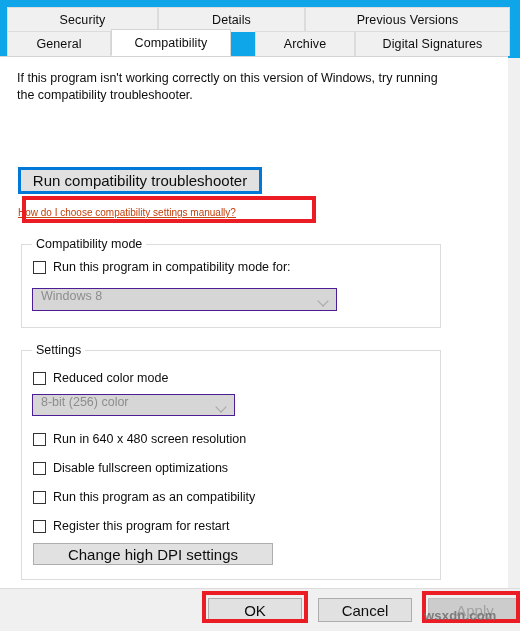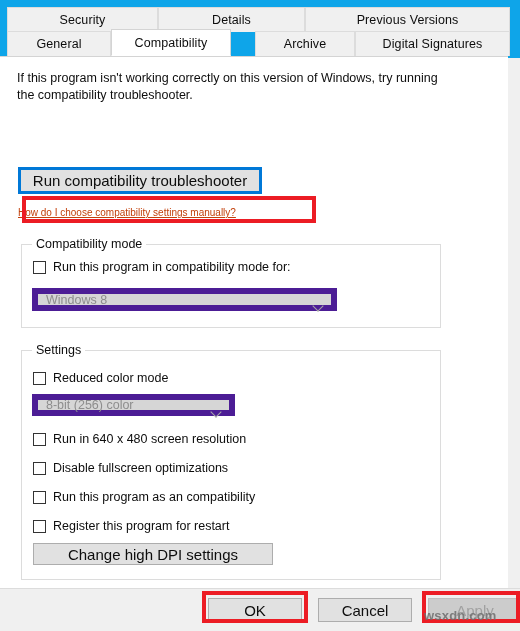--- a/index.html
+++ b/index.html
@@ -154,23 +154,23 @@
   .cblabel {
     font-size: 12.5px;
     color: #0d0d0d;
     white-space: nowrap;
   }
 
   
   .combo {
     position: absolute;
     background: #d6d6d6;
-    border: 6px solid #4c1d95;
+    border: 1px solid #4c1d95;
     display: flex;
-    align-items: center;
+    align-items: flex-start;
     cursor: default;
   }
   .combo .cv {
     font-size: 12.5px;
     color: #8d8d8d;
     padding-left: 8px;
     flex: 1 1 auto;
     white-space: nowrap;
   }
   .combo .chev {

